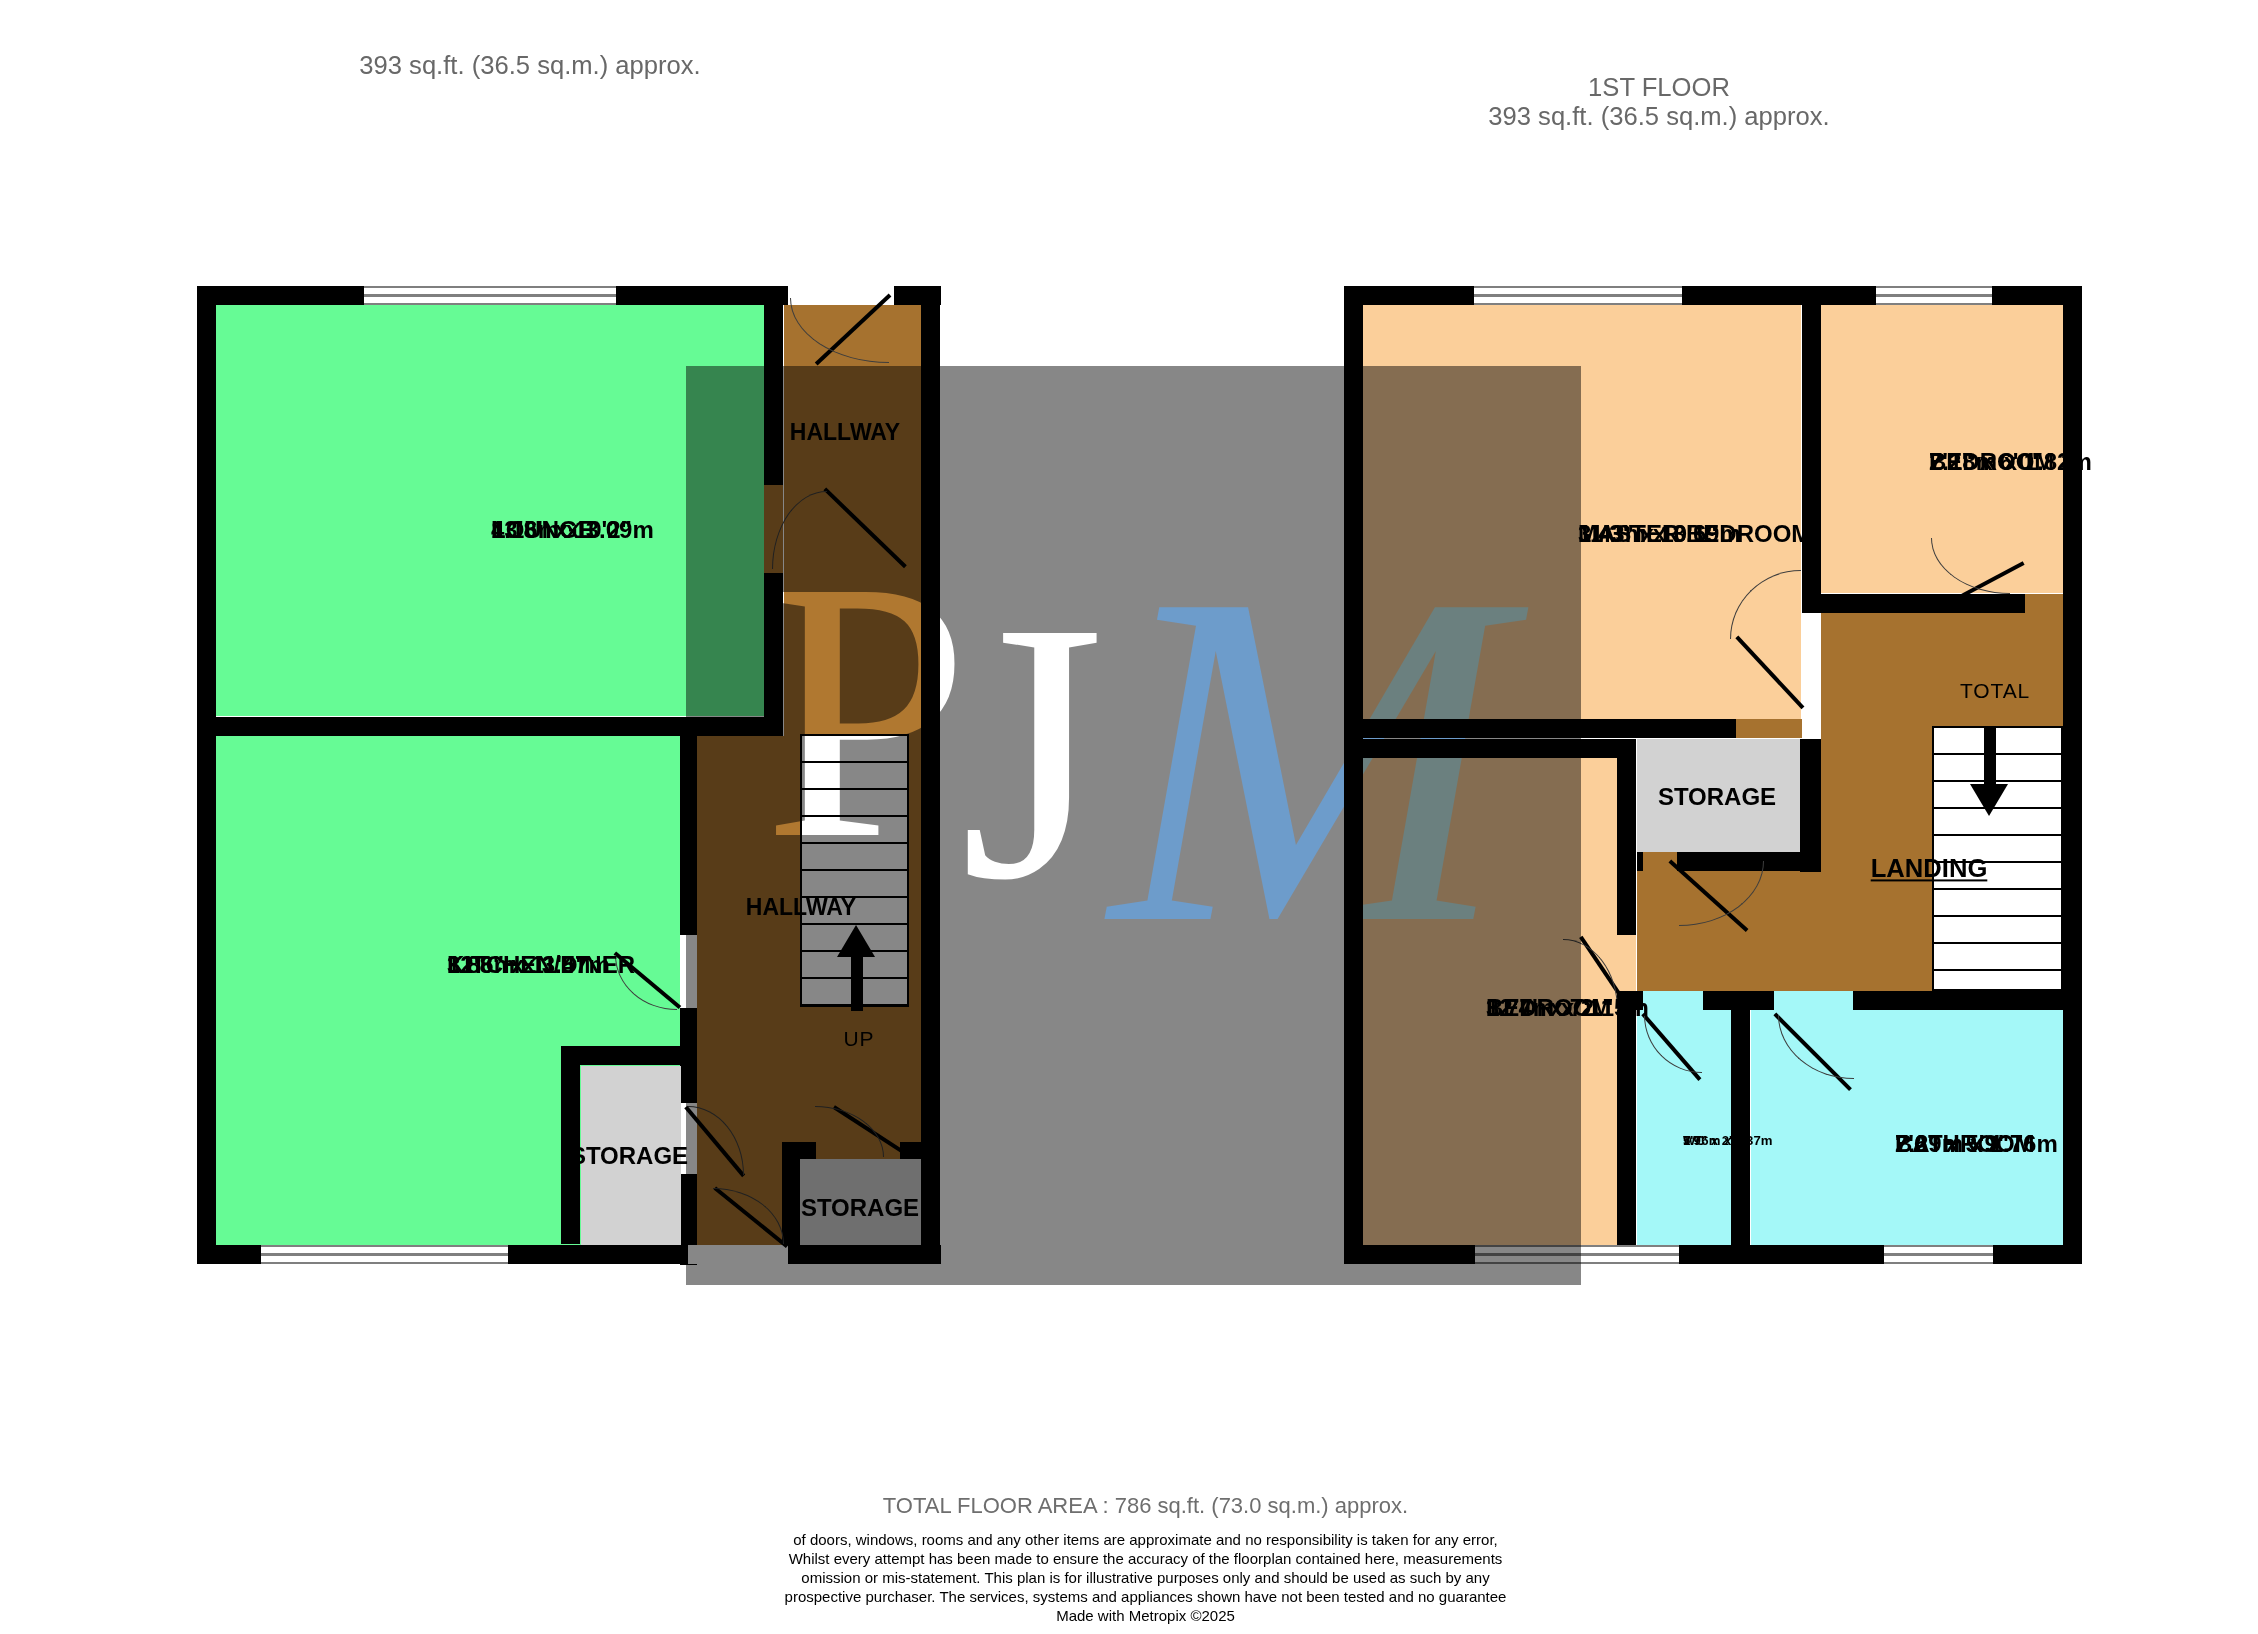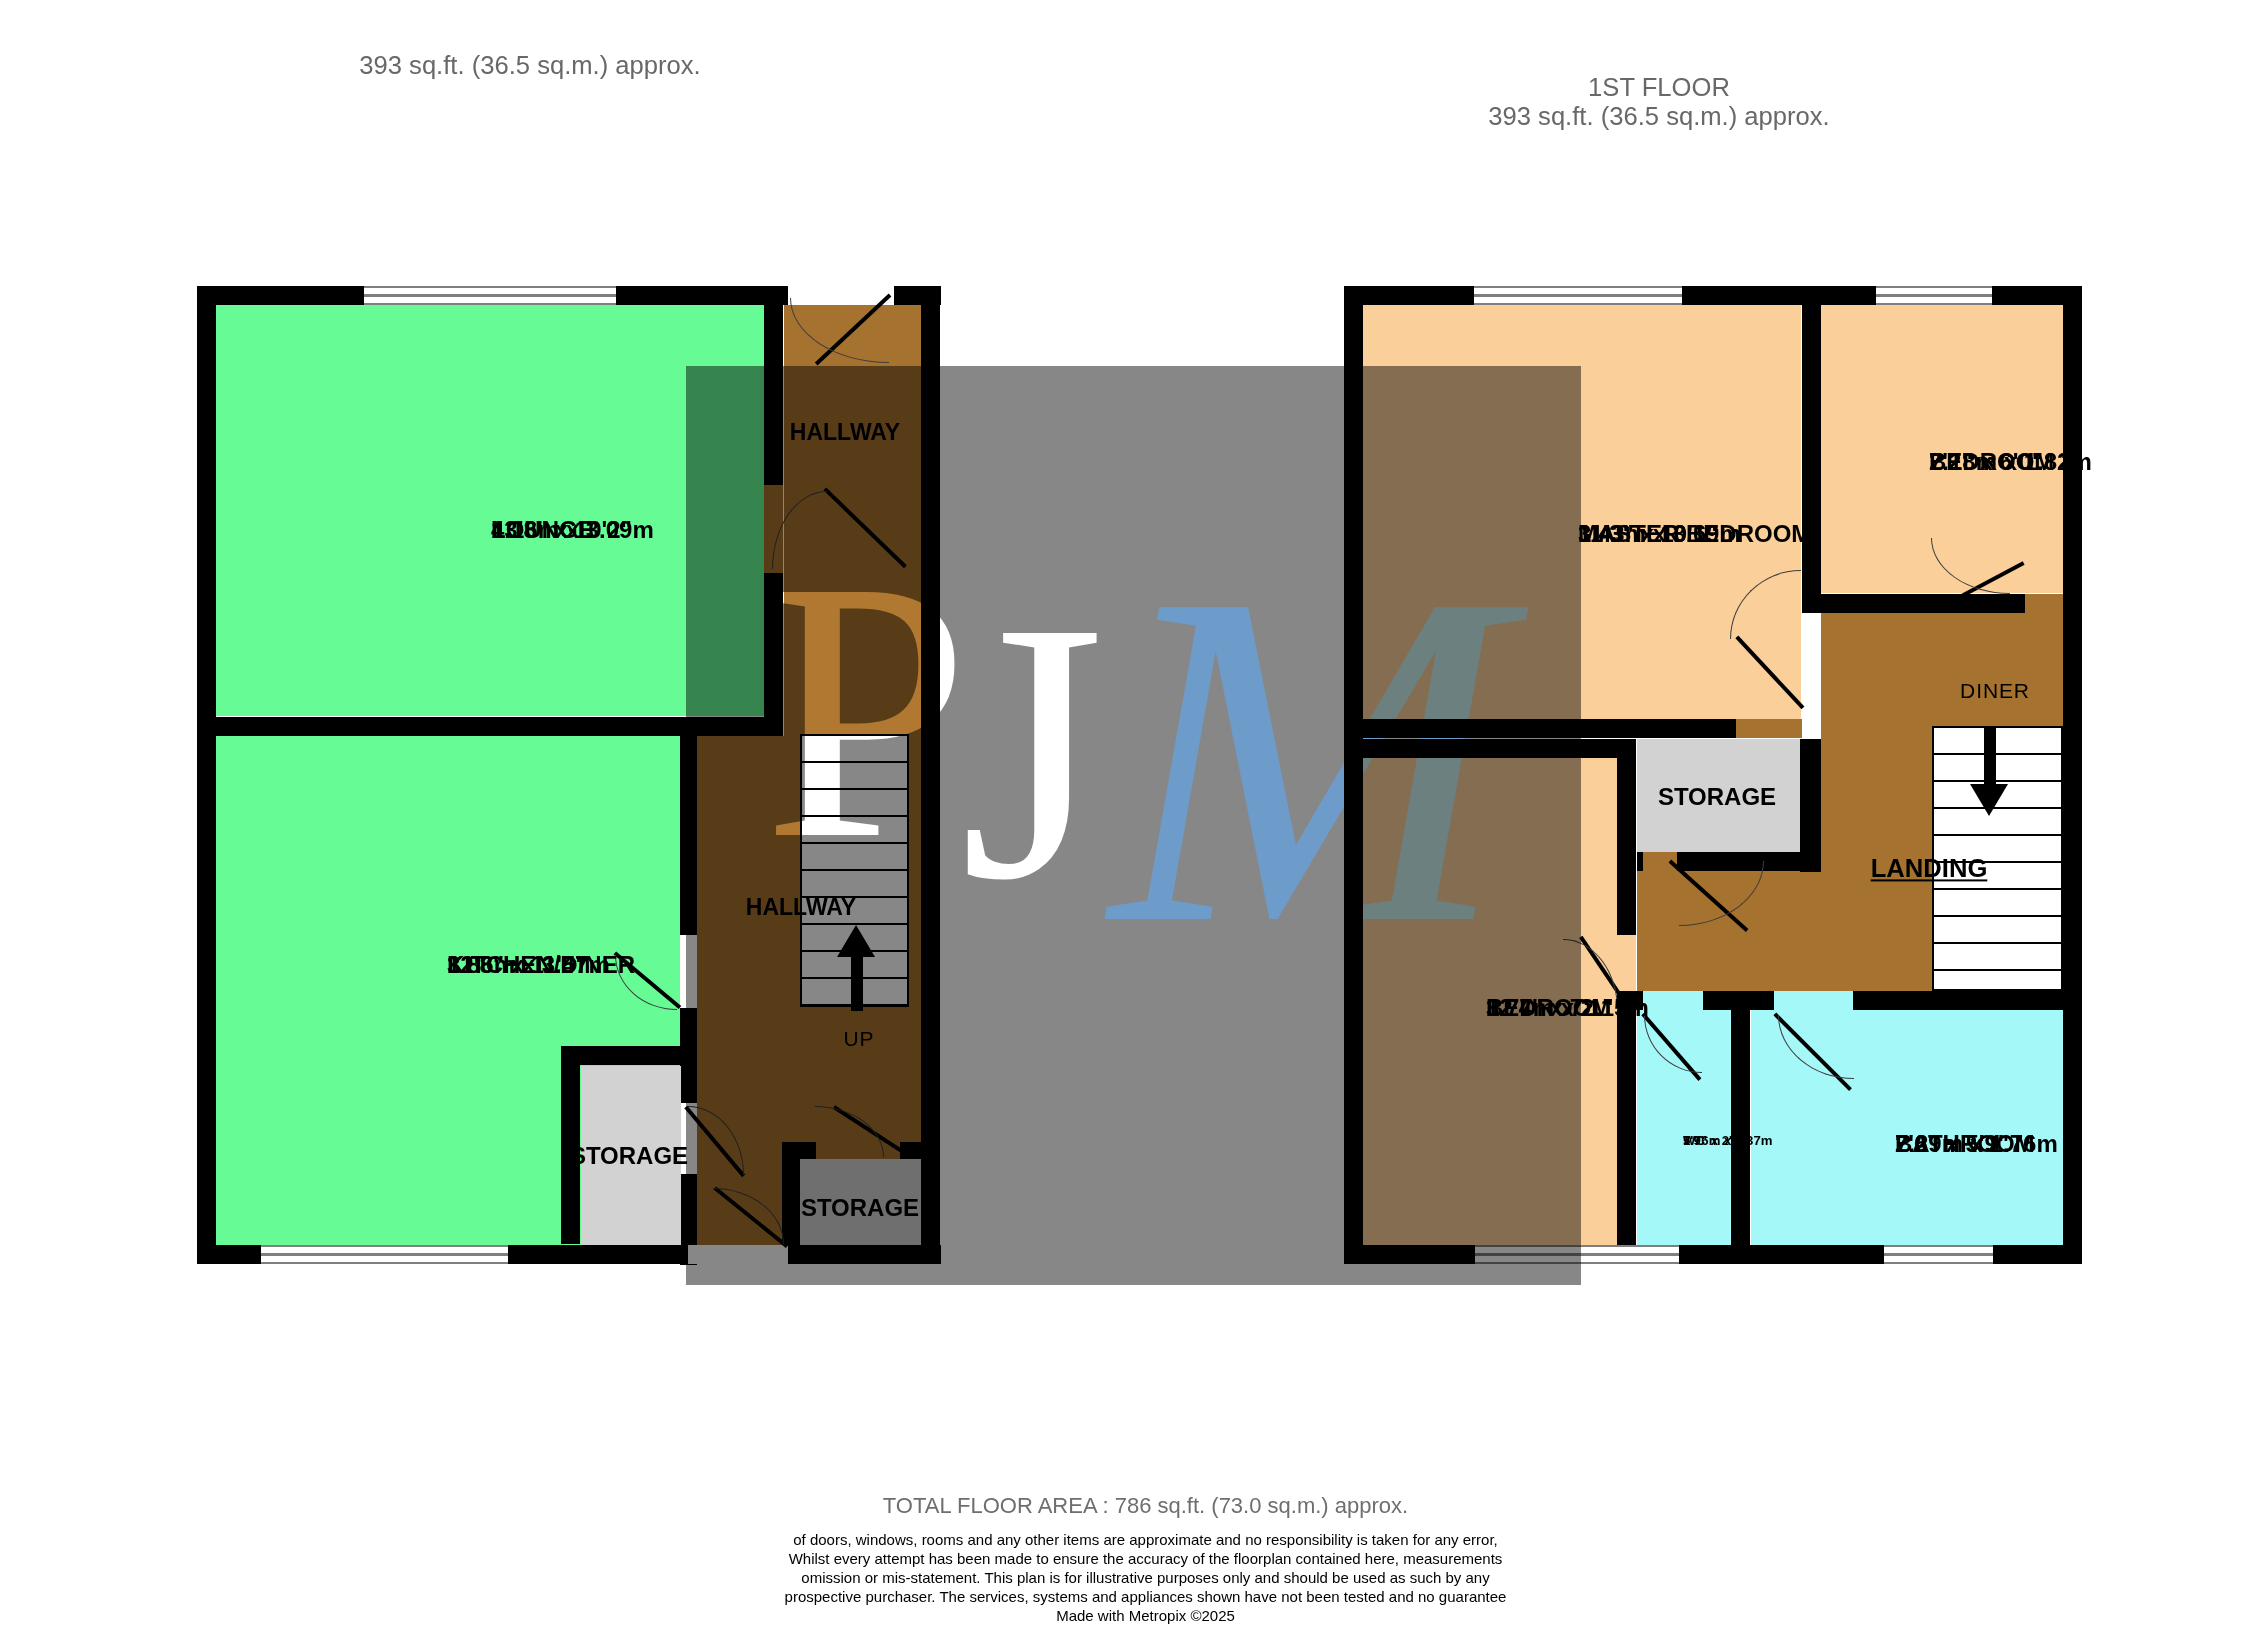--- a/index.html
+++ b/index.html
@@ -187,21 +187,21 @@
       <div>7'2"  x 6'0"</div>
       <div>2.18m  x 1.82m</div>
     </div>
     <div class="lbl" style="left:142px;top:708px;">
       <div>BEDROOM 6</div>
       <div>12'4"  x 7'1"</div>
       <div>3.77m  x 2.15m</div>
     </div>
     <div class="lbl" style="left:373px;top:511px;">STORAGE</div>
     <div class="lbl" style="left:585px;top:583px;font-size:25.6px;text-decoration:underline;">LANDING</div>
-    <div class="lbl plain" style="left:651px;top:405px;">DINER</div>
+    <div class="lbl plain" style="left:651px;top:405px;">TOTAL</div>
     <div class="lbl tiny" style="left:339px;top:847px;">
       <div>WC</div>
       <div>5'9"  x 2'8"</div>
       <div>1.76m  x 1.37m</div>
     </div>
     <div class="lbl" style="left:551px;top:844px;">
       <div>BATHROOM</div>
       <div>7'6"  x 5'9"</div>
       <div>2.29m  x 1.76m</div>
     </div>

